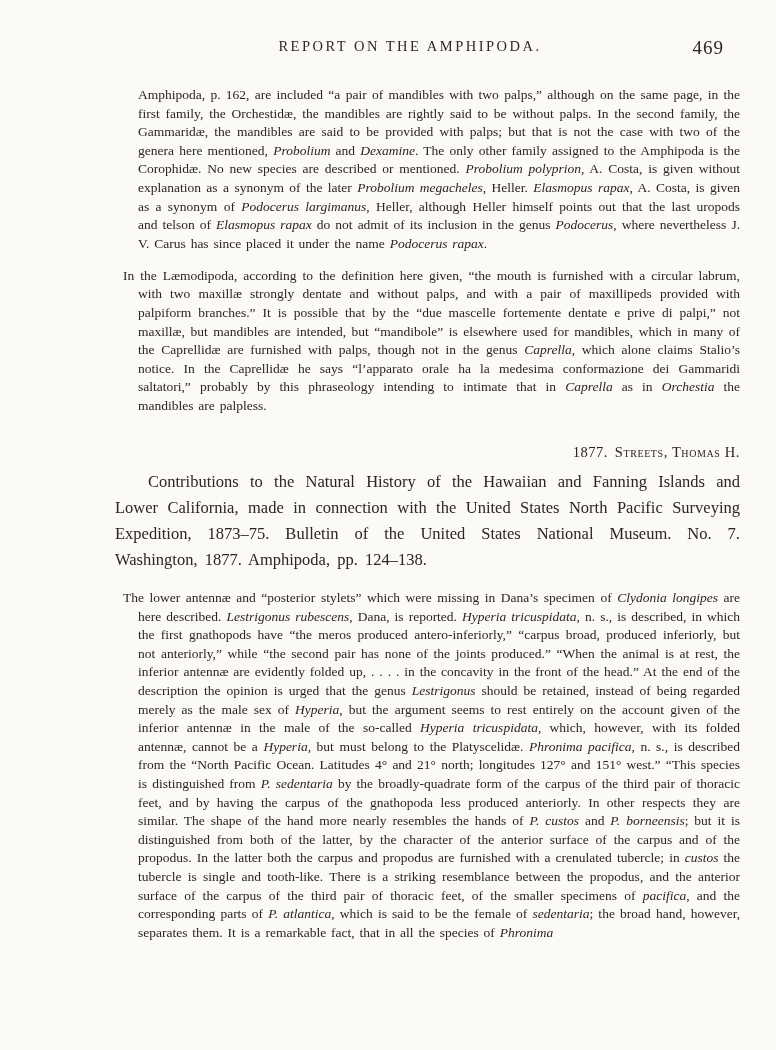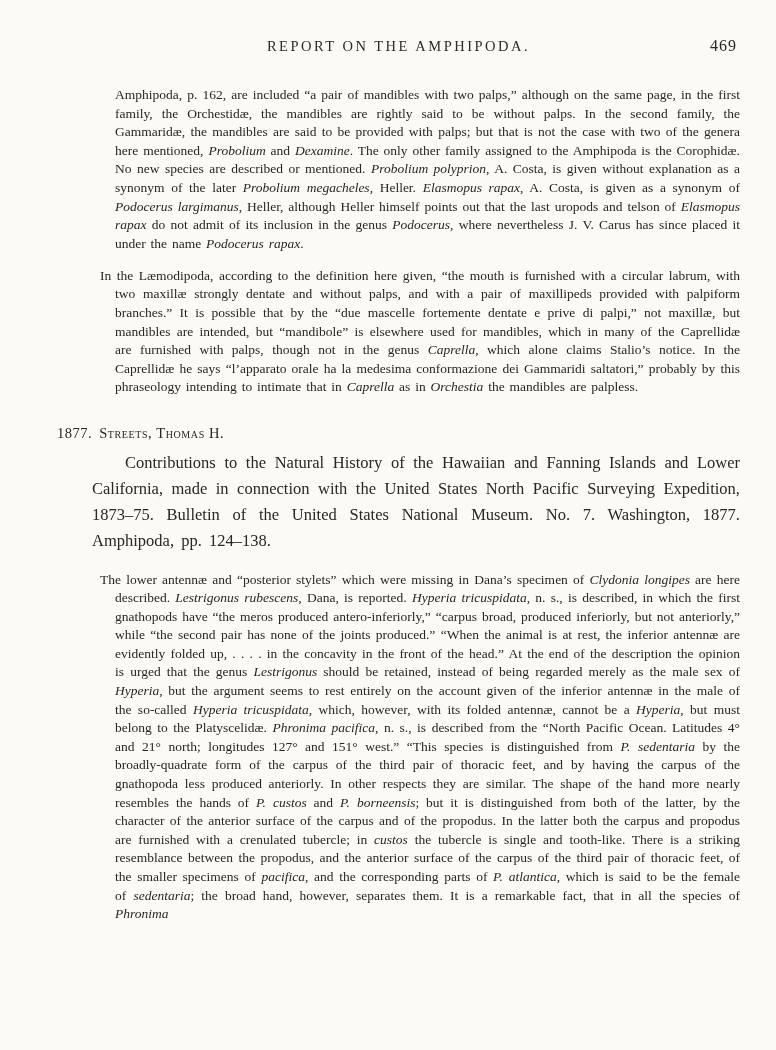--- a/index.html
+++ b/index.html
@@ -9,54 +9,55 @@
     background: #fbfaf6;
     font-family: "Liberation Serif", "DejaVu Serif", serif;
     color: #2a2620;
     overflow: hidden;
   }
   .page {
     position: relative;
     width: 776px;
     height: 1050px;
     box-sizing: border-box;
-    padding: 38px 36px 18px 57px;
+    padding: 38px 36px 18px 80px;
   }
   .page-header {
     position: relative;
     width: 100%;
     height: 22px;
   }
   .running-title {
     display: block;
     text-align: center;
     font-size: 14.5px;
     letter-spacing: 2.5px;
     color: #2e2a24;
   }
   .page-number {
     position: absolute;
-    right: 3px;
+    right: 16px;
     top: -1px;
-    font-size: 16px;
+    font-size: 19px;
     letter-spacing: 1px;
   }
   .annotation {
     margin-left: 58px;
     font-size: 13.5px;
     line-height: 18.6px;
     text-align: justify;
     word-spacing: 1.5px;
   }
   .annotation.hang { text-indent: -15px; }
   .annotation.first { margin-top: 26px; font-family: Liberation Serif, serif; }
   .entry {
     margin-top: 26px;
     font-size: 14.5px;
     line-height: 20px;
+    text-align: right;
   }
   .entry-year { letter-spacing: 0.5px; }
   .entry-author {
     font-variant: small-caps;
     margin-left: 7px;
     letter-spacing: 0.6px;
   }
   .citation {
     margin-left: 35px;
     margin-top: 7px;

